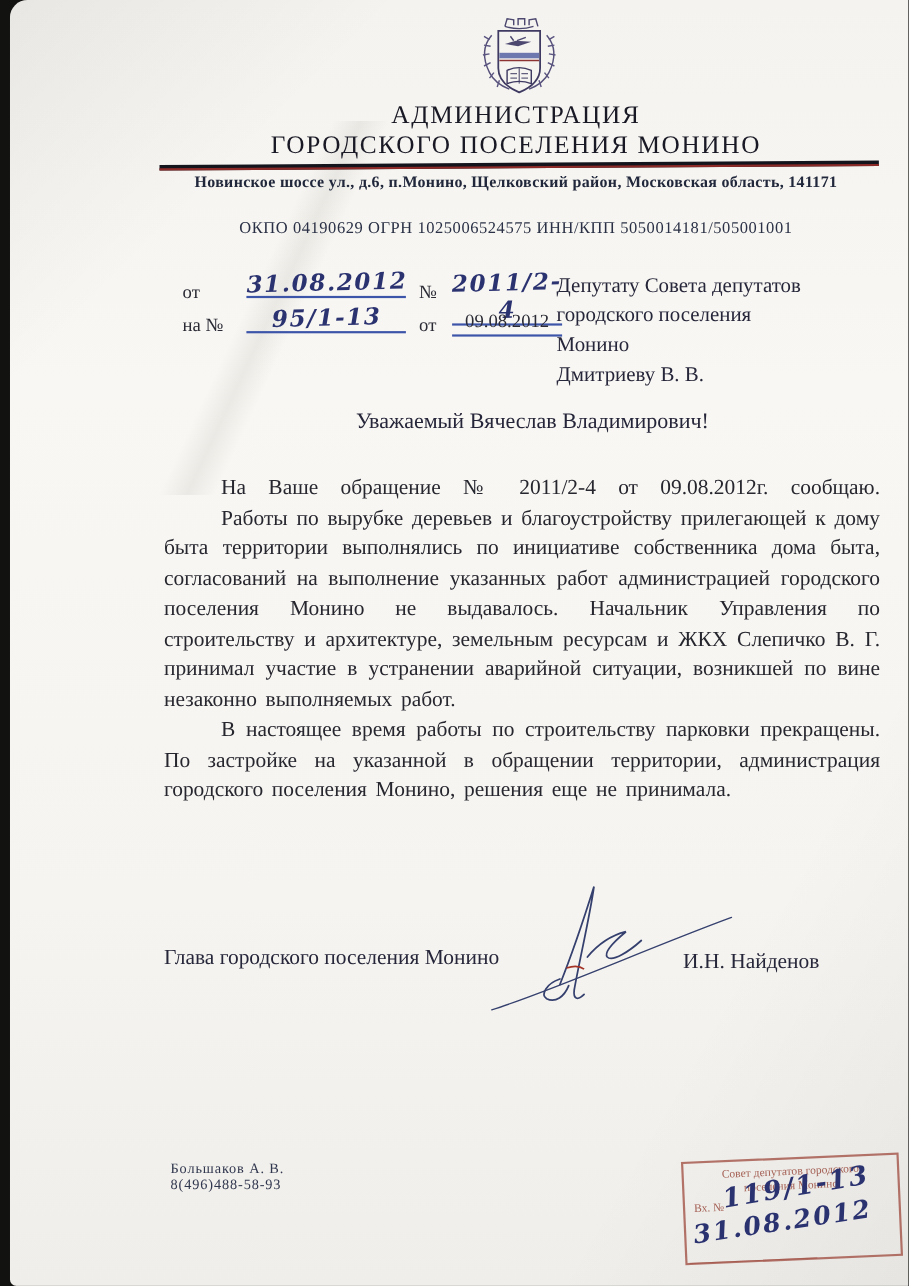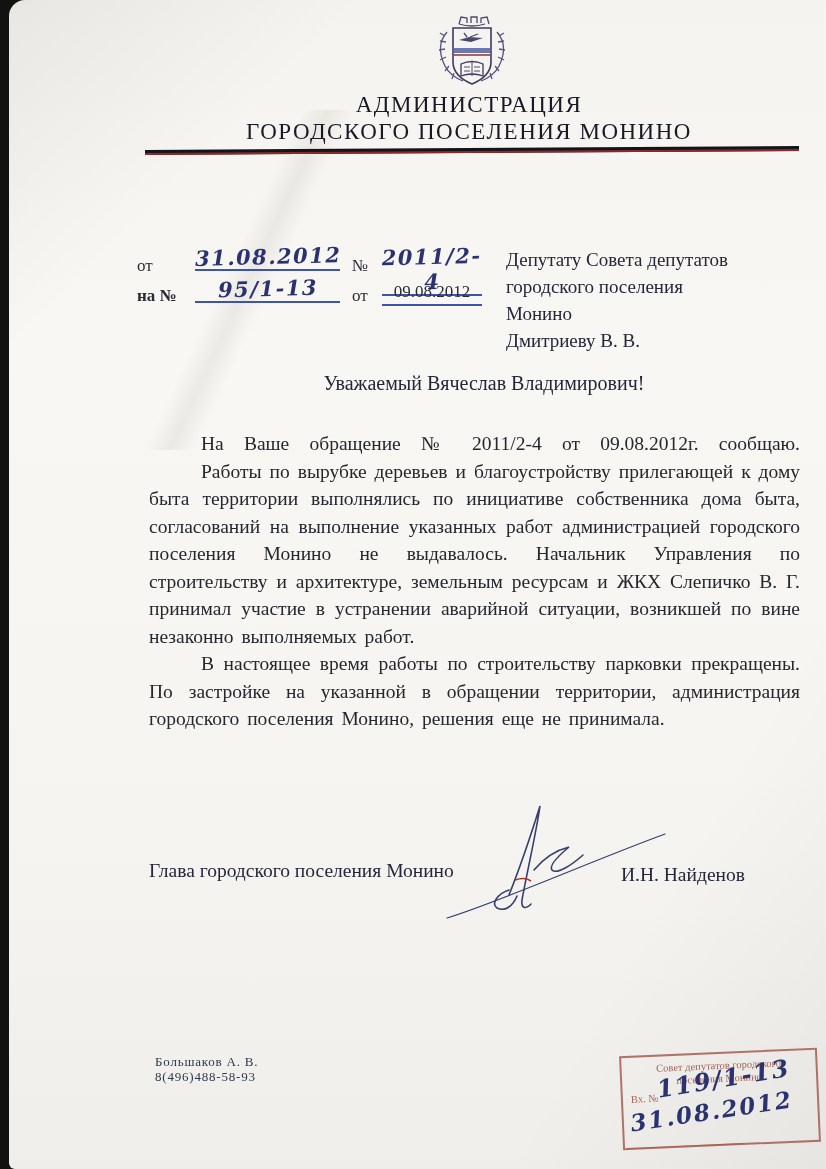--- a/index.html
+++ b/index.html
@@ -36,26 +36,26 @@
   .header-rule { position: absolute; left: 136px; top: 148px; width: 654px; height: 5px;
     background: #14141c; border-bottom: 2px solid #8c2a28; transform: rotate(-0.35deg); }
   .addr-line { position: absolute; left: 120px; width: 680px; text-align: center;
     font-weight: bold; font-size: 14.5px; color: #22283c; letter-spacing: 0.3px; }
   .addr1 { top: 158px; }
   .addr2 { top: 175px; }
   .codes { position: absolute; left: 130px; top: 200px; width: 660px; text-align: center;
     font-size: 15px; color: #2a3045; letter-spacing: 0.5px; }
 
   
-  .ref { position: absolute; left: 128px; top: 250px; width: 345px; font-size: 17px; color: #2b2b36; }
+  .ref { position: absolute; left: 157px; top: 250px; width: 345px; font-size: 17px; color: #2b2b36; }
   .ref-row { position: relative; height: 30px; }
   .ref-label { position: absolute; top: 6px; }
   .lbl-ot1 { left: 0; }
   .lbl-num { left: 215px; }
-  .lbl-na  { left: 0; font-weight: bold; }
+  .lbl-na  { left: 0; }
   .lbl-ot2 { left: 215px; }
   .ref-field { position: absolute; border-bottom: 2px solid #3d55a8; text-align: center; }
   .f-outdate { left: 58px; top: -6px; width: 145px; }
   .f-outnum  { left: 245px; top: -6px; width: 100px; }
   .f-innum   { left: 58px; top: -4px; width: 145px; }
   .f-indate  { left: 245px; top: 2px; width: 100px; font-size: 17px; padding-bottom: 2px; }
   .hand {
     font-family: "DejaVu Serif", serif;
     font-style: italic; font-weight: bold;
     color: #2b3270; letter-spacing: 1.5px;
@@ -127,20 +127,22 @@
         <path d="M44 52 q11 -5 22 0 l0 12 q-11 -4 -22 0 z" stroke="#3e3a62"></path>
         <path d="M55 50 v14 M47 55 h6 m4 0 h6 M47 59 h6 m4 0 h6" stroke="#3e3a62" stroke-width="0.9"></path>
       </g>
     </svg>
   </div>
 
   <div class="org-line org1">АДМИНИСТРАЦИЯ</div>
   <div class="org-line org2">ГОРОДСКОГО ПОСЕЛЕНИЯ МОНИНО</div>
   <div class="header-rule"></div>
 
+  <div class="addr-line addr1">Новинское шоссе ул., д.6, п.Монино, Щелковский район, Московская область, 141171</div>
+  <div class="codes">ОКПО 04190629 ОГРН 1025006524575 ИНН/КПП 5050014181/505001001</div>
 
   <div class="ref">
     <div class="ref-row">
       <span class="ref-label lbl-ot1">от</span>
       <span class="ref-field f-outdate"><span class="hand hand-lg">31.08.2012</span></span>
       <span class="ref-label lbl-num">№</span>
       <span class="ref-field f-outnum"><span class="hand hand-lg">2011/2-4</span></span>
     </div>
     <div class="ref-row">
       <span class="ref-label lbl-na">на №</span>

